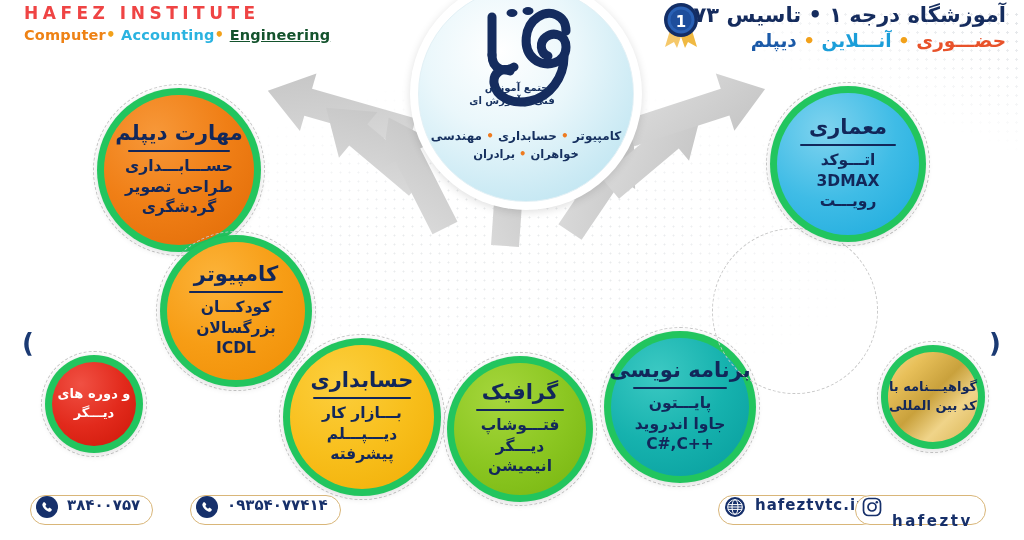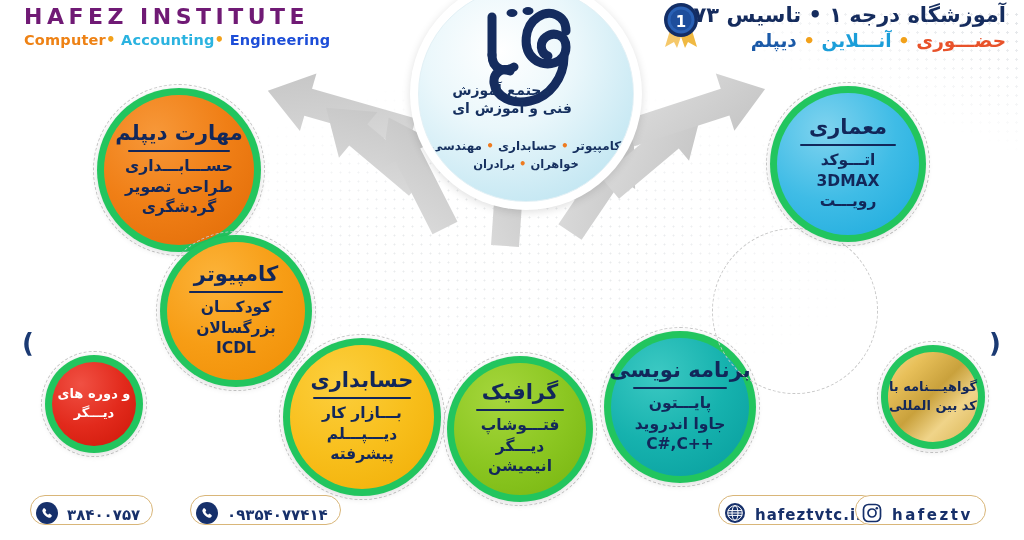--- a/index.html
+++ b/index.html
@@ -40,35 +40,35 @@
     mask-image: linear-gradient(200deg, #000 5%, transparent 60%);
     pointer-events: none;
   }
 
   
   .hdr-left {
     position: absolute; left: 24px; top: 4px;
     text-align: left;
   }
   .brand-en {
-    font-size: 22px; font-weight: bold;
+    font-size: 17px; font-weight: bold;
     letter-spacing: 4.5px;
-    color: #701a75;
+    color: #ef4444;
     line-height: 1.15;
     white-space: nowrap;
   }
   .brand-sub {
     font-size: 14.5px; font-weight: bold;
     margin-top: 2px;
     white-space: nowrap;
     letter-spacing: .2px;
   }
   .brand-sub .w1 { color: #ee8215; text-align: right; }
   .brand-sub .w2 { color: #2bb3e0; }
-  .brand-sub .w3 { color: #1d4ed8; }
+  .brand-sub .w3 { color: #14532d; text-decoration: underline; }
   .brand-sub .dot-o { color: #f2a11a; font-size: 15px; }
   .brand-sub .dot-b { color: #f2a11a; font-size: 15px; }
 
   .hdr-right {
     position: absolute; right: 18px; top: 2px;
     text-align: right;
     direction: rtl;
   }
   .fa-line1 {
     font-size: 21px; font-weight: bold;
@@ -114,24 +114,24 @@
     align-items: center;
     justify-content: flex-start;
     overflow: hidden;
   }
   .logo-glyph {
     margin-top: 14px;
     width: 160px; height: 112px;
   }
   .logo-sub1 {
     direction: rtl;
-    font-size: 14px;
+    font-size: 10px;
     color: #16305f;
     line-height: 1.3;
-    text-align: left;
+    text-align: right;
     margin-top: -32px;
     margin-right: 28px;
     font-weight: bold;
   }
   .logo-sub2 {
     direction: rtl;
     font-size: 12px;
     font-weight: bold;
     color: #16305f;
     margin-top: 22px;
@@ -227,37 +227,37 @@
   .footer {
     position: absolute;
     left: 0; bottom: 0;
     width: 1024px; height: 52px;
   }
   .pill {
     position: absolute;
     height: 30px;
     border: 1.6px solid #d9b679;
     border-radius: 16px;
-    display: flex; align-items: flex-end;
-    padding: 12px 12px 0 5px;
+    display: flex; align-items: flex-start;
+    padding: 0 12px 0 5px;
     background: #ffffff;
     gap: 9px;
   }
   .pill-ic {
     width: 22px; height: 22px;
     flex: 0 0 22px;
     display: flex; align-items: center; justify-content: center;
   }
   .pill-tx {
     font-size: 15px; font-weight: bold;
     color: #17306a;
     letter-spacing: 1px;
     white-space: nowrap;
   }
-  .pill-tx.wide { letter-spacing: 2.5px; }
+  .pill-tx.wide { letter-spacing: 2.5px; margin-top: 16px; }
 </style>
 </head>
 <body>
 
 <div id="stage">
 
   <div class="bg-dots"></div>
   <div class="bg-dots2"></div>
 
   <svg class="arrows" viewBox="0 0 1024 540">

